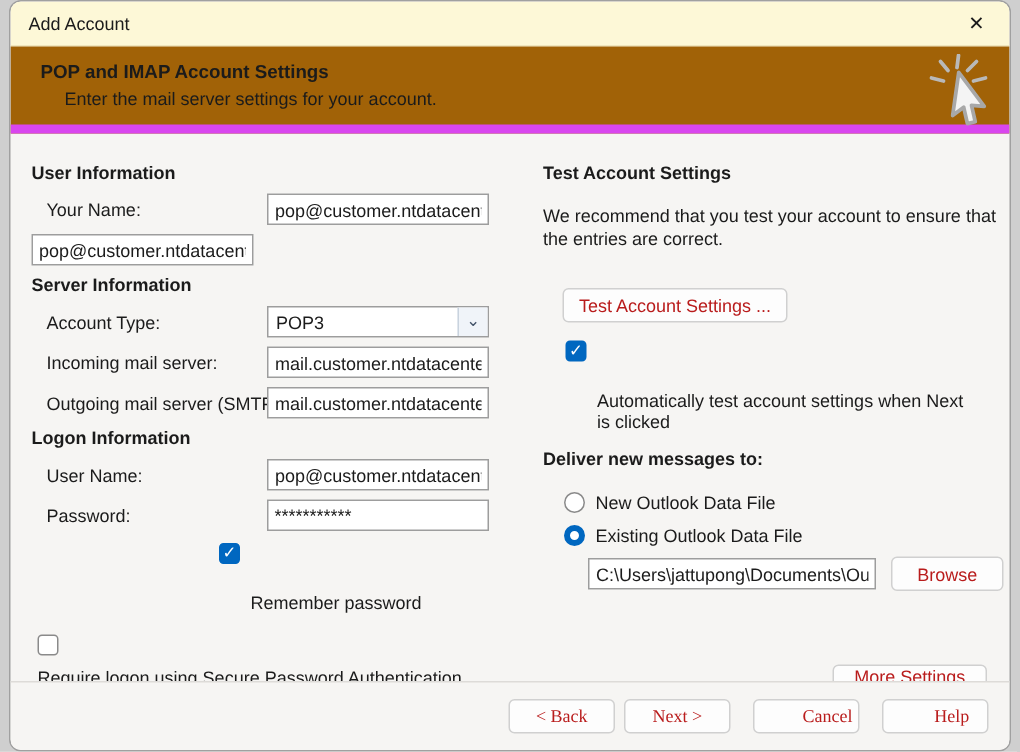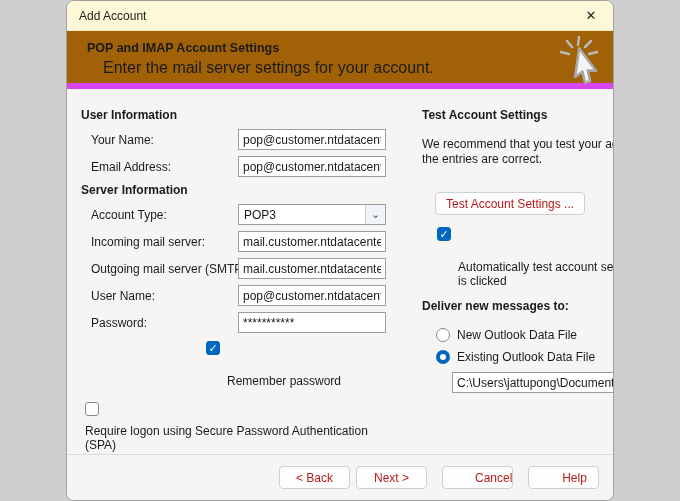--- a/index.html
+++ b/index.html
@@ -1,40 +1,40 @@
 <!DOCTYPE html>
 <html><head>
 <meta charset="utf-8">
 <style>
   * { margin:0; padding:0; box-sizing:border-box; }
   html,body { background:#cfcfcf; }
   body { font-family:"Liberation Sans", sans-serif; font-size:12px; color:#1b1b1b; }
   .window {
-    position:relative; width:548px; height:501px;
+    position:relative; width:668px; height:501px;
     background:#f6f5f3; border:1px solid #a0a0a0; border-radius:8px;
     overflow:hidden; margin:0 auto;
   }
   
   .titlebar {
     height:30px; background:#fdf8d7; border-bottom:1px solid #efe6bd;
     display:flex; align-items:center; justify-content:space-between;
     padding-left:12px;
   }
   .title { font-size:12px; color:#1b1b1b; }
   .close-btn {
     width:44px; height:29px; border:none; background:transparent;
     font-size:13px; color:#1b1b1b; cursor:pointer; font-family:inherit;
   }
   
   .header {
     height:58px; background:#a16207; border-bottom:6px solid #d946ef;
     position:relative; padding:10px 0 0 20px;
   }
   .header-title { font-weight:bold; font-size:12.5px; }
-  .header-sub { margin:4px 0 0 16px; font-size:16px; }
+  .header-sub { margin:4px 0 0 16px; font-size:12px; }
   .wizard-icon { position:absolute; right:12px; top:5px; }
   
   .content { position:absolute; top:89px; left:0; right:0; bottom:46px; }
   .left-col { position:absolute; left:14px; top:18px; width:332px; }
   .right-col { position:absolute; left:355px; top:18px; width:312px; display:flex; flex-direction:column; }
   .section-title { font-weight:bold; margin-bottom:7px; }
   .mt { margin-top:4px; }
   .form-row { display:flex; align-items:center; margin-bottom:6px; }
   .form-label { width:157px; padding-left:10px; white-space:nowrap; }
   .textfield {
@@ -83,21 +83,21 @@
   .radio-row { display:flex; align-items:center; gap:7px; margin:7px 0 0 14px; }
   .path-row { display:flex; align-items:center; margin:7px 0 0 30px; gap:10px; }
   .path-field { width:192px; }
   .browse-btn { width:75px; }
   .more-settings-btn { align-self:flex-end; margin:49px 16px 0 0; width:103px; }
   
   .footer {
     position:absolute; left:0; right:0; bottom:0; height:46px;
     border-top:1px solid #dddbd8; background:#f6f5f3;
     display:flex; align-items:center; justify-content:flex-end;
-    gap:6px; padding-right:14px;
+    gap:6px; padding-right:14px;font-family:Liberation Serif, serif;
   }
   .footer .btn { width:71px; }
   .gap { margin-left:9px;padding-left:32px; }
 </style>
 </head>
 <body>
 
 <div class="window">
 
   <div class="titlebar">
@@ -127,21 +127,20 @@
     <div class="left-col">
 
       <div class="section-title">User Information</div>
 
       <div class="form-row">
         <span class="form-label">Your Name:</span>
         <input class="textfield" type="text" value="pop@customer.ntdatacente" style="">
       </div>
 
       <div class="form-row">
-        <span class="form-label">Email Address:</span>
         <input class="textfield" type="text" value="pop@customer.ntdatacente" style="">
       </div>
 
       <div class="section-title mt">Server Information</div>
 
       <div class="form-row">
         <span class="form-label">Account Type:</span>
         <div class="combo">
           <span class="combo-value">POP3</span>
           <span class="combo-arrow">⌄</span>
@@ -151,20 +150,21 @@
       <div class="form-row">
         <span class="form-label">Incoming mail server:</span>
         <input class="textfield" type="text" value="mail.customer.ntdatacenter." style="">
       </div>
 
       <div class="form-row">
         <span class="form-label">Outgoing mail server (SMTP):</span>
         <input class="textfield" type="text" value="mail.customer.ntdatacenter." style="">
       </div>
 
+      <div class="section-title mt">Logon Information</div>
 
       <div class="form-row">
         <span class="form-label">User Name:</span>
         <input class="textfield" type="text" value="pop@customer.ntdatacente" style="">
       </div>
 
       <div class="form-row">
         <span class="form-label">Password:</span>
         <input class="textfield" type="text" value="***********" style="">
       </div>

